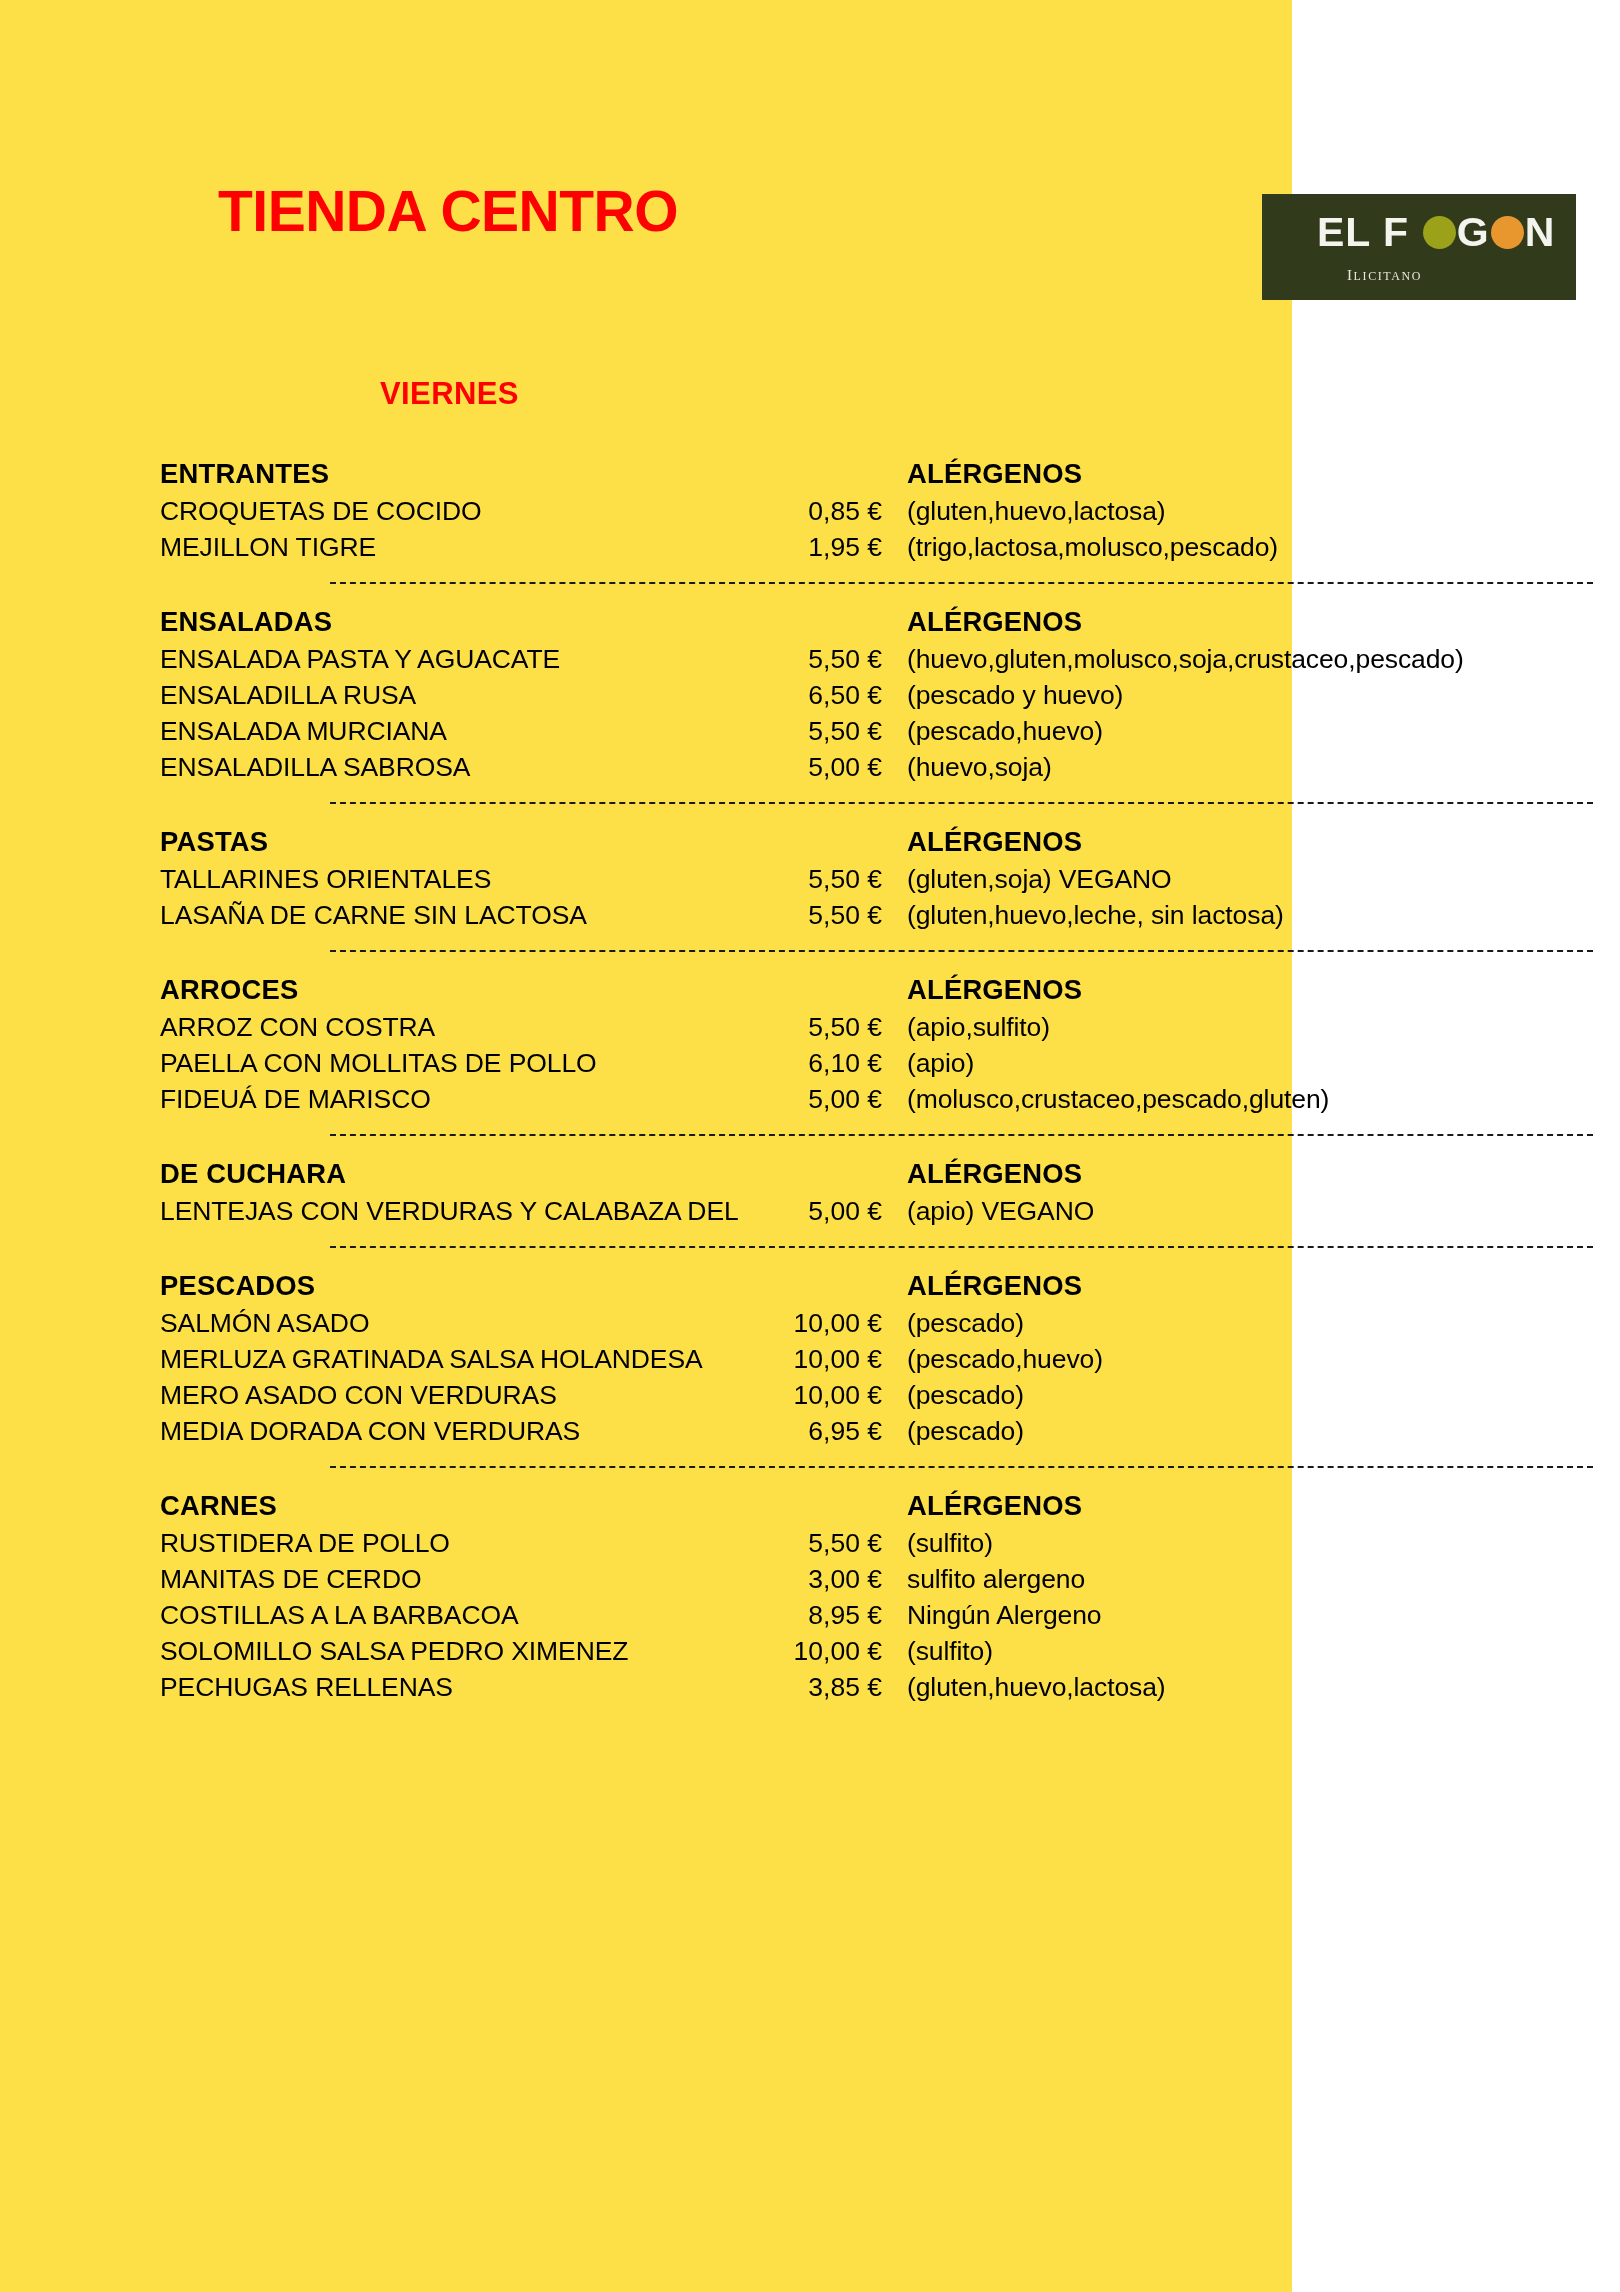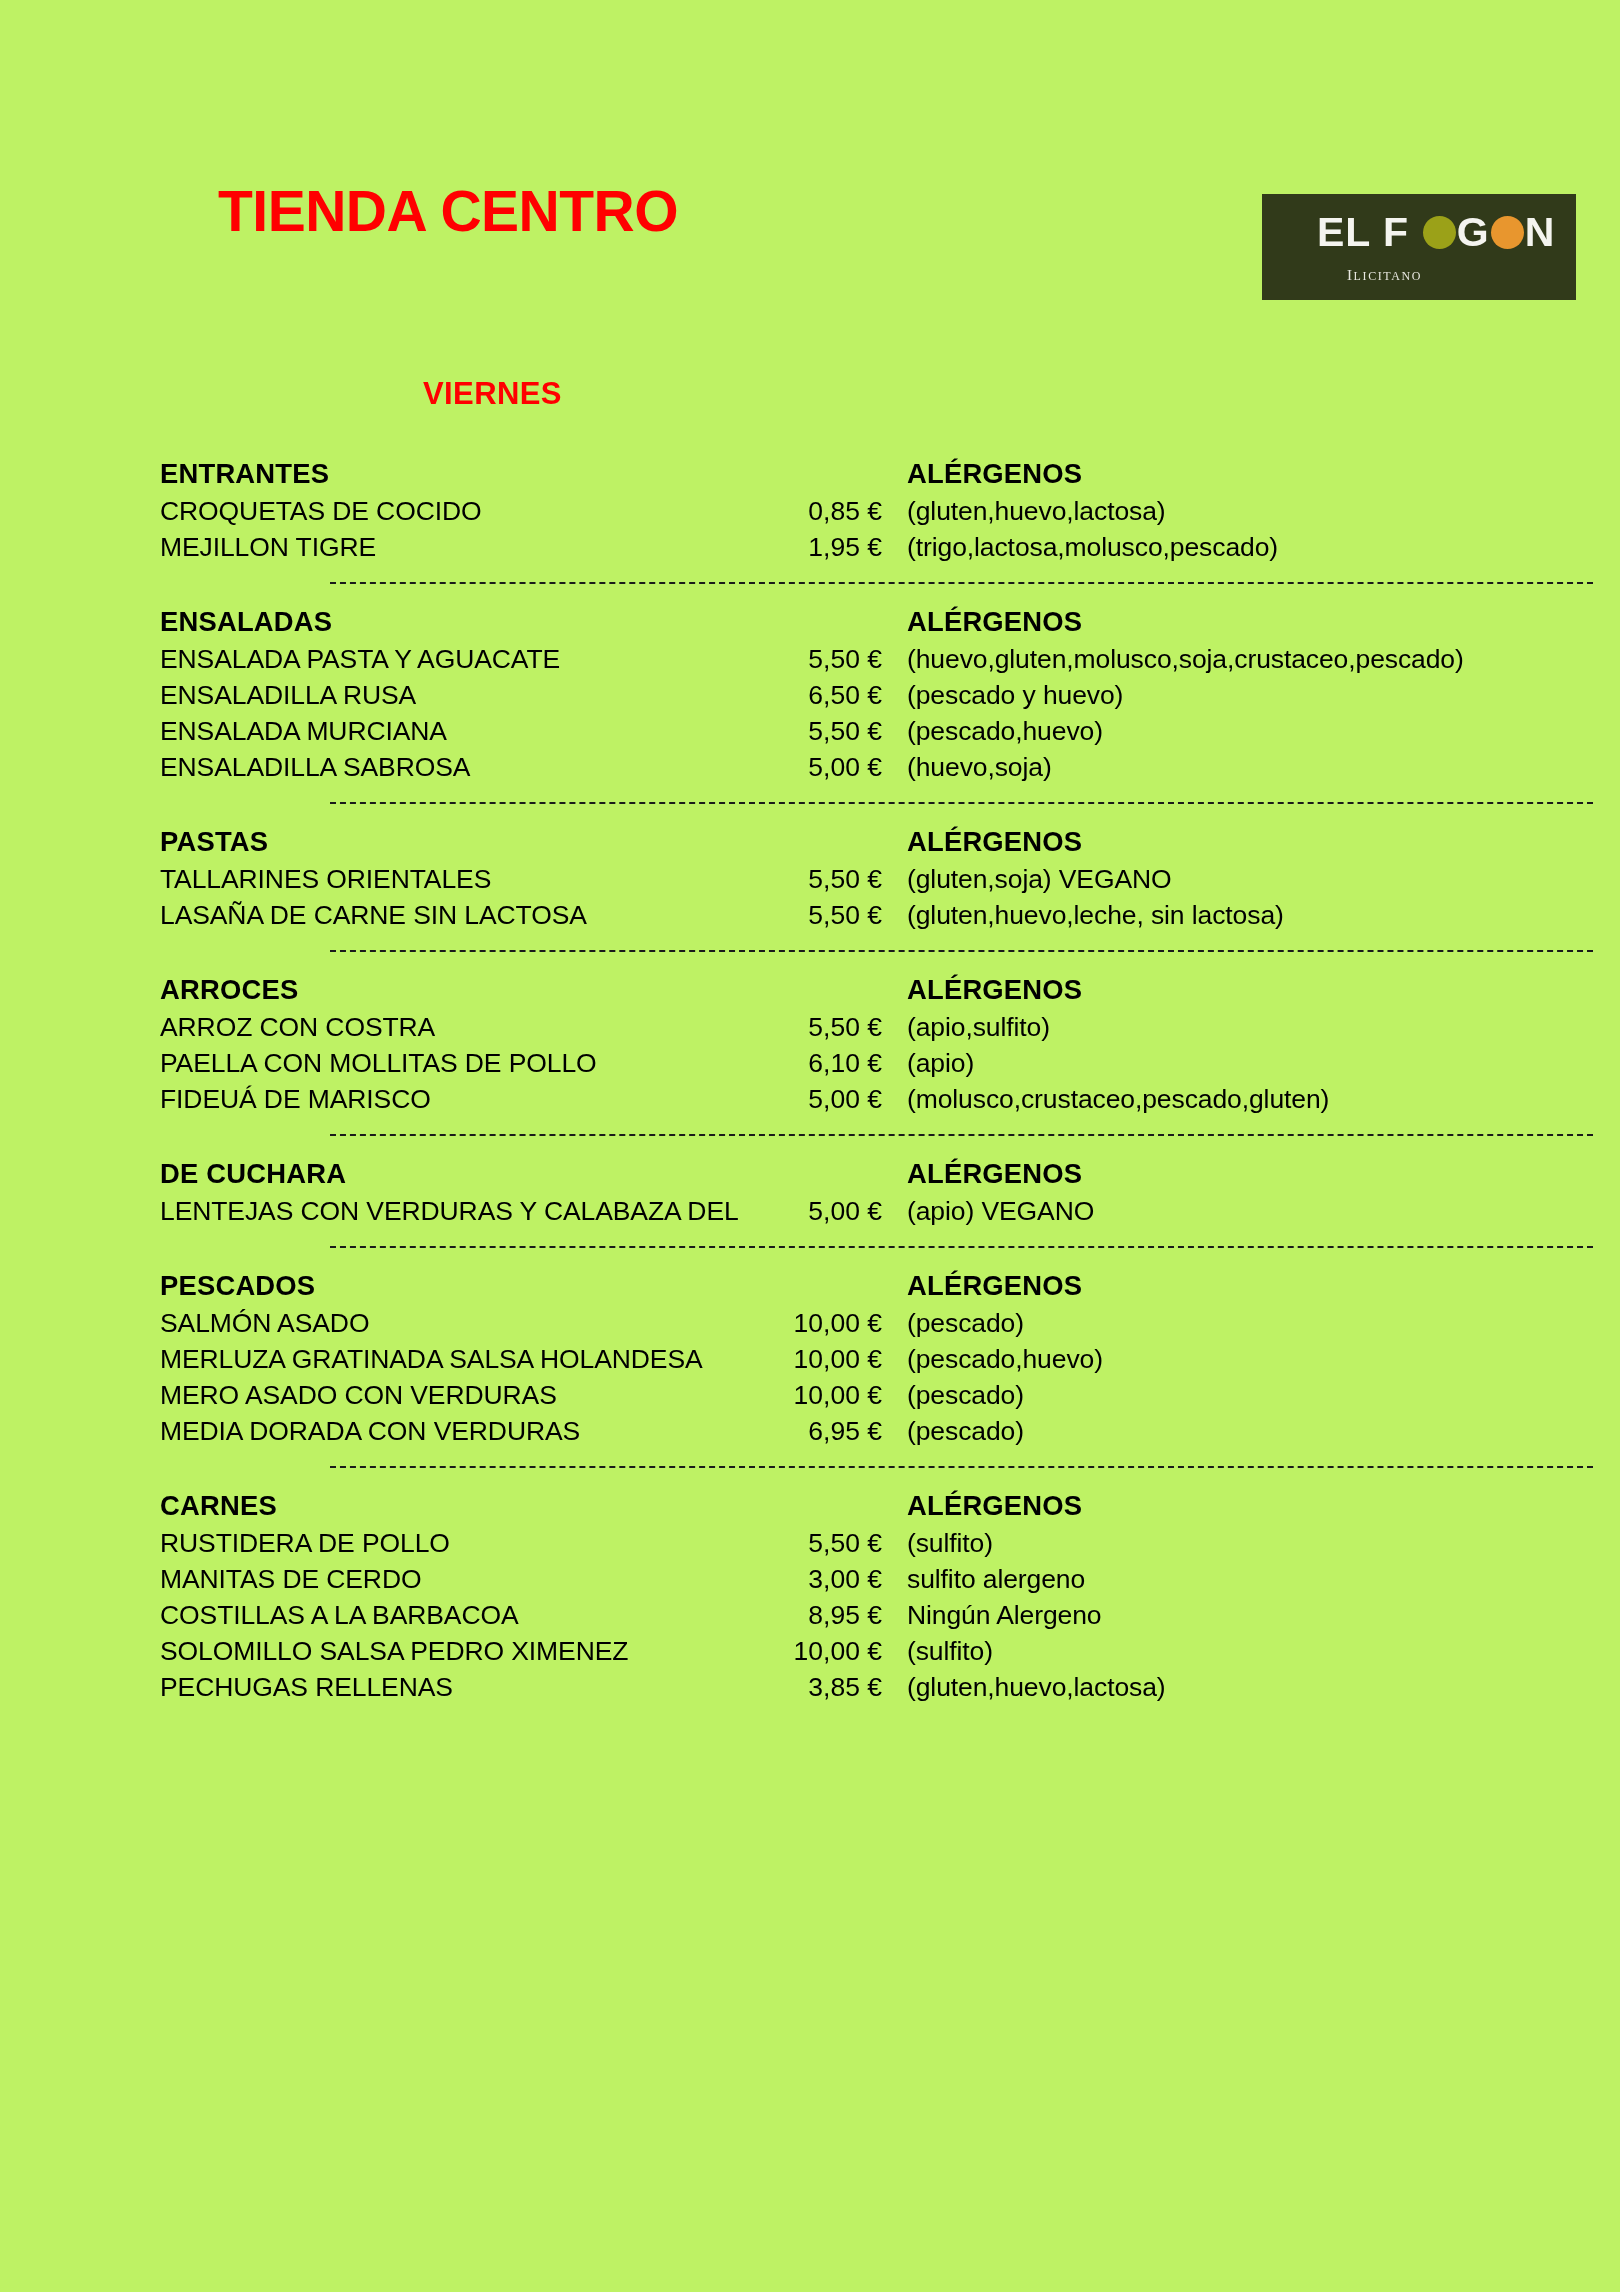--- a/index.html
+++ b/index.html
@@ -14,23 +14,23 @@
     position: relative;
     font-family: "Liberation Sans", sans-serif;
     color: #000000;
     overflow: hidden;
   }
 
   .page {
     position: absolute;
     left: 0;
     top: 0;
-    width: 1620px;
+    width: 1292px;
     height: 2293px;
-    background: #bef264;
+    background: #fde047;
   }
 
   
   .header {
     position: absolute;
     left: 0;
     top: 0;
     width: 1620px;
     height: 323px;
   }
@@ -50,21 +50,20 @@
 
   .doc-subtitle {
     position: absolute;
     left: 380px;
     top: 376px;
     font-size: 31px;
     font-weight: bold;
     color: #ff0000;
     letter-spacing: 0.4px;
     white-space: nowrap;
-    margin-left: 43px;
   }
 
   
   .logo {
     position: absolute;
     left: 1262px;
     top: 194px;
     width: 314px;
     height: 106px;
     background: #313a1a;

